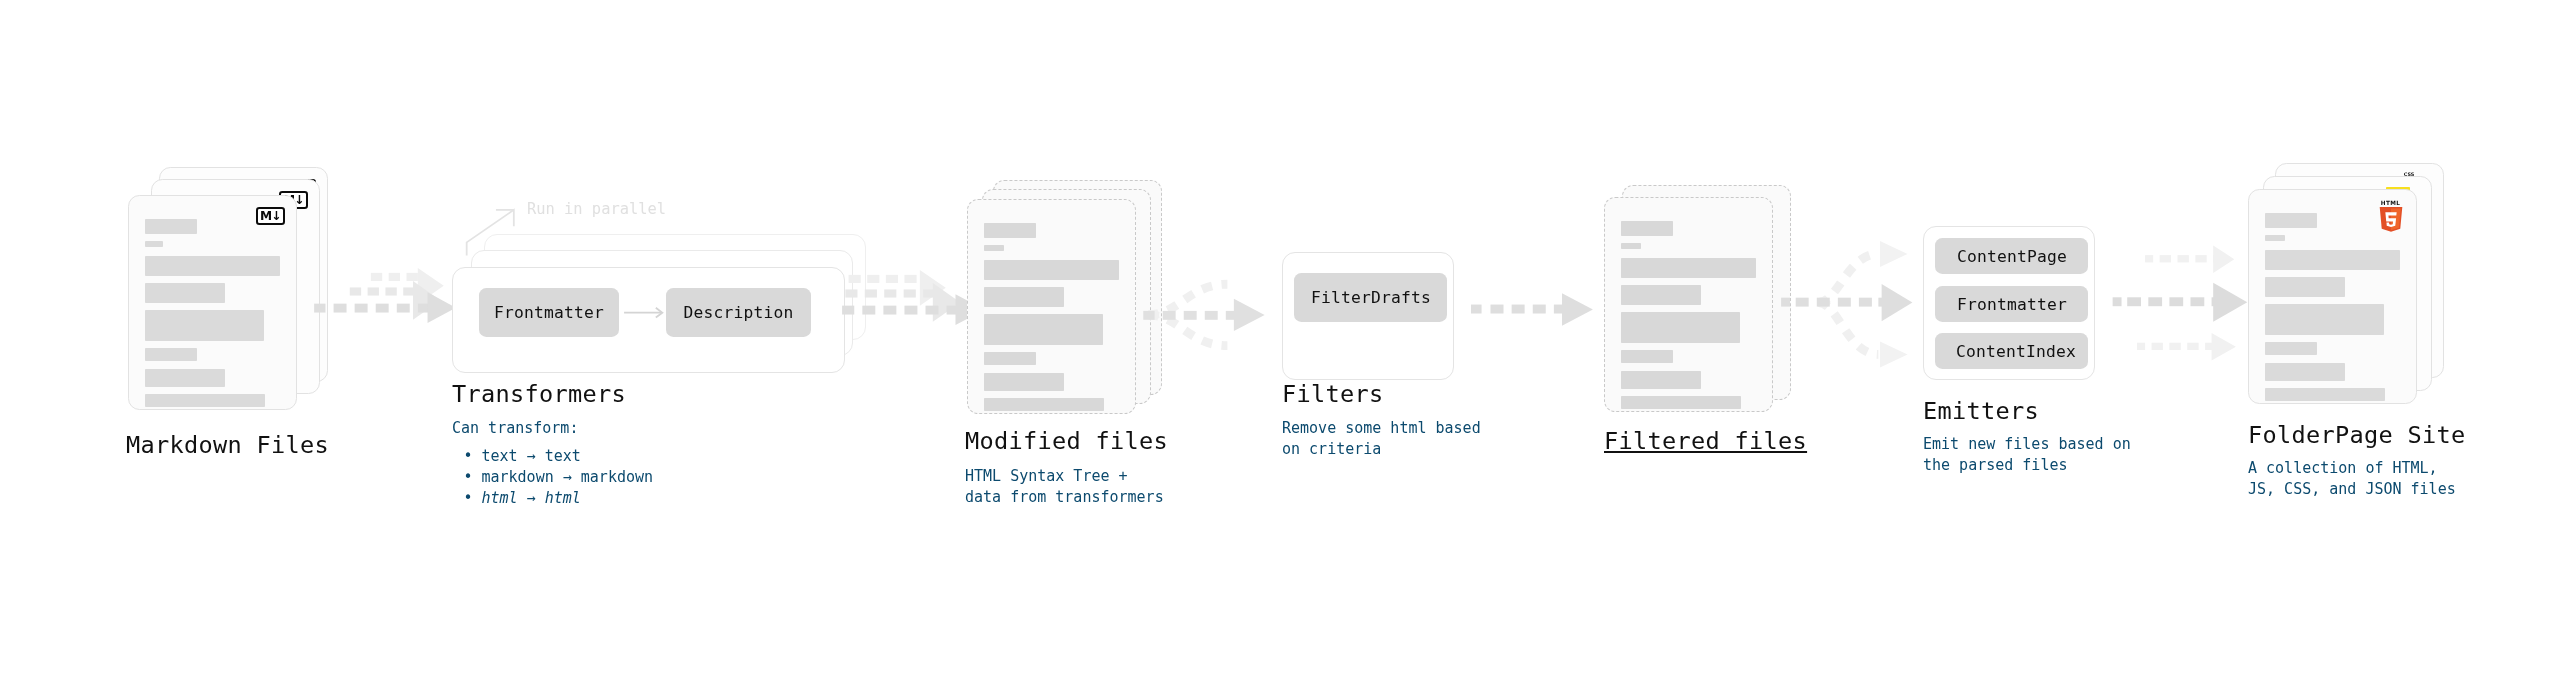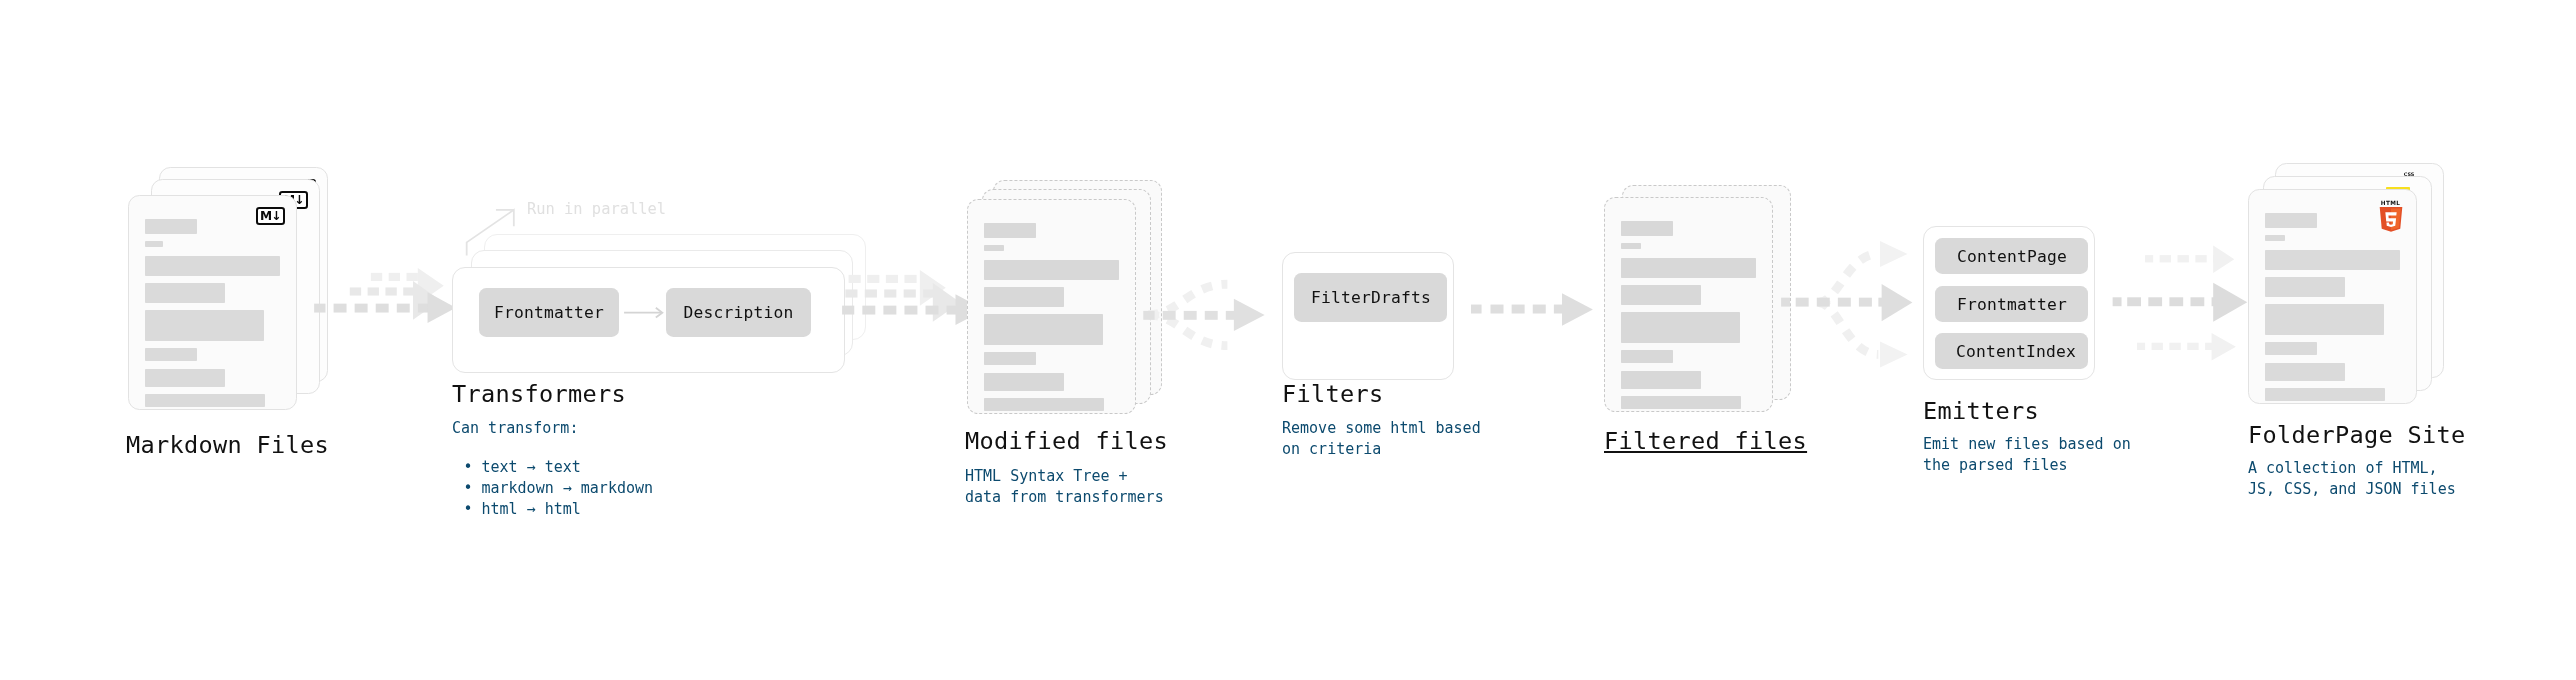--- a/index.html
+++ b/index.html
@@ -58,21 +58,21 @@
     background:#d9d9d9; border-radius:7.3px;
     display:flex; align-items:center; justify-content:center;
     font-size:16.3px; color:#111; letter-spacing:0.2px; white-space:nowrap;
   }
   .pill.ghost1{ background:#e4e4e4; }
   .pill.ghost2{ background:#ececec; }
 
   
   .h{ position:absolute; font-size:23.6px; color:#111; letter-spacing:0.3px; white-space:nowrap; }
   .sub{ position:absolute; font-size:15px; line-height:21px; color:#0c4a6e; }
-  .sub .bullets{ margin-top:18px; }
+  .sub .bullets{ margin-top:7px; }
   .sub .bullets div{ white-space:nowrap; }
   .parallel{
     position:absolute; font-size:15.4px; color:#e0e0e0; white-space:nowrap;
   }
   svg.deco{ position:absolute; overflow:visible; }
 </style>
 </head>
 <body>
 
 <div class="stage">
@@ -171,21 +171,21 @@
           </g>
       </svg>
     </div>
 
     <div class="h" style="left:452px;top:380px;">Transformers</div>
     <div class="sub" style="left:452px;top:418px;">
       <div>Can transform:</div>
       <div class="bullets">
         <div style="padding-left:11.4px;">• text → text</div>
         <div style="padding-left:11.4px;">• markdown → markdown</div>
-        <div style="padding-left:11.4px;">• html → html</div>
+        <div style="padding-left:11.4px;font-style:italic;">• html → html</div>
       </div>
     </div>
   </div>
 
   <svg class="deco" style="left:842px;top:270px;" width="146" height="81" viewBox="0 0 180 100">
     <g fill="#efefef">
       <rect x="8" y="6" width="15" height="10"></rect>
         <rect x="31" y="6" width="15" height="10"></rect>
         <rect x="54" y="6" width="15" height="10"></rect>
         <rect x="77" y="6" width="15" height="10"></rect>

